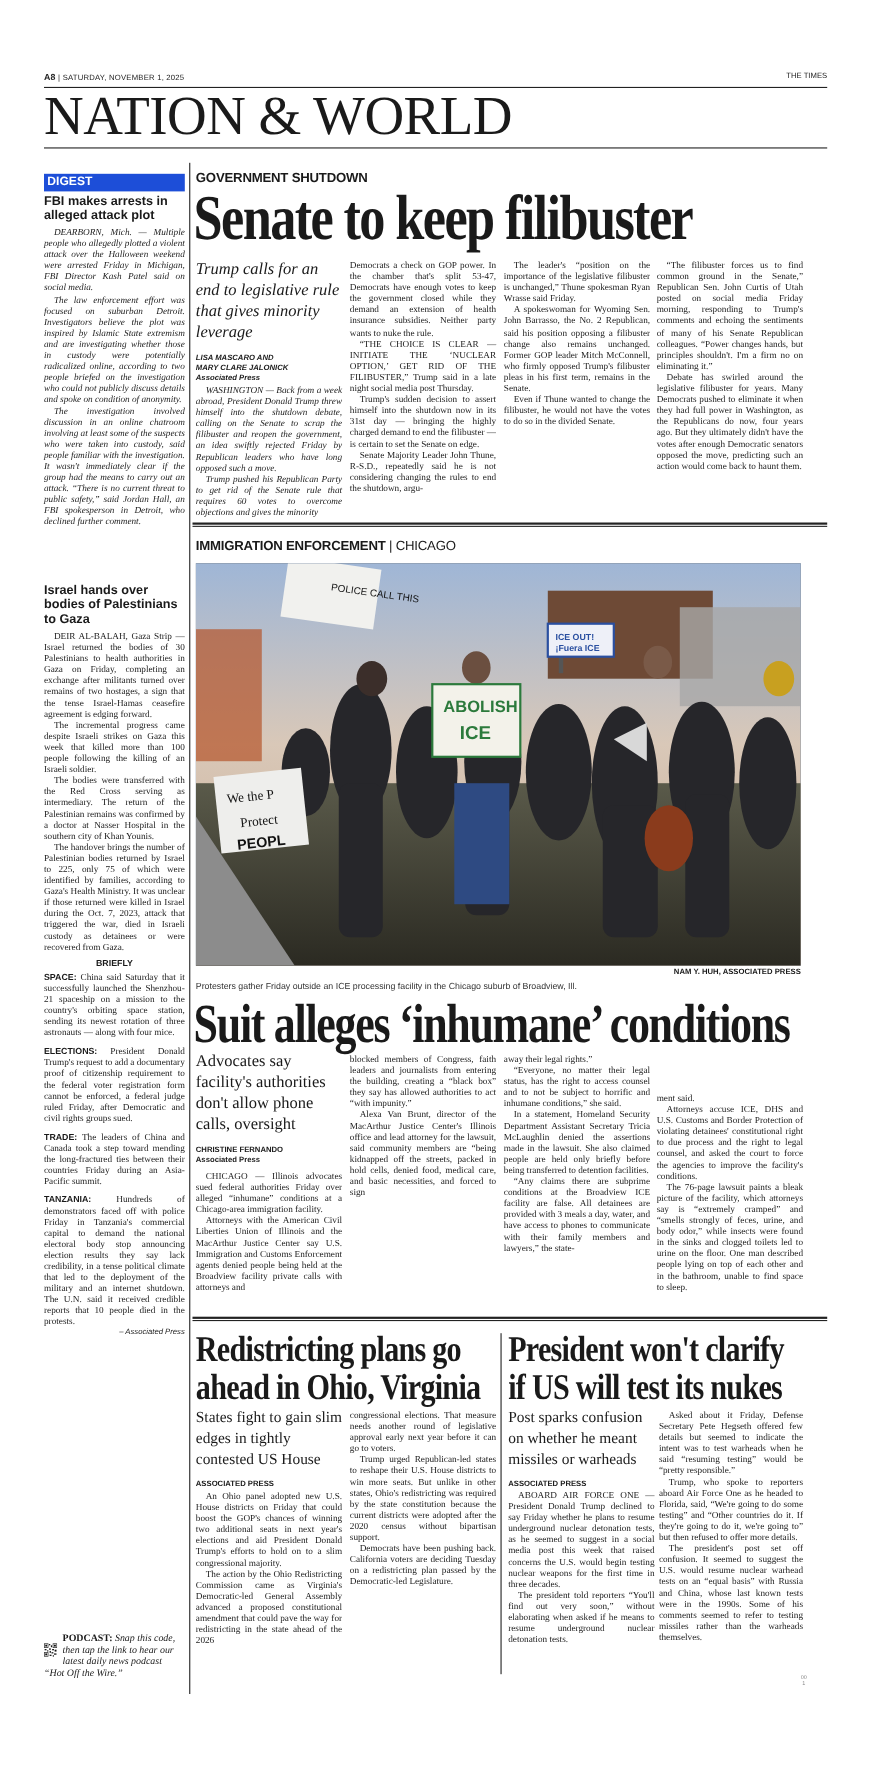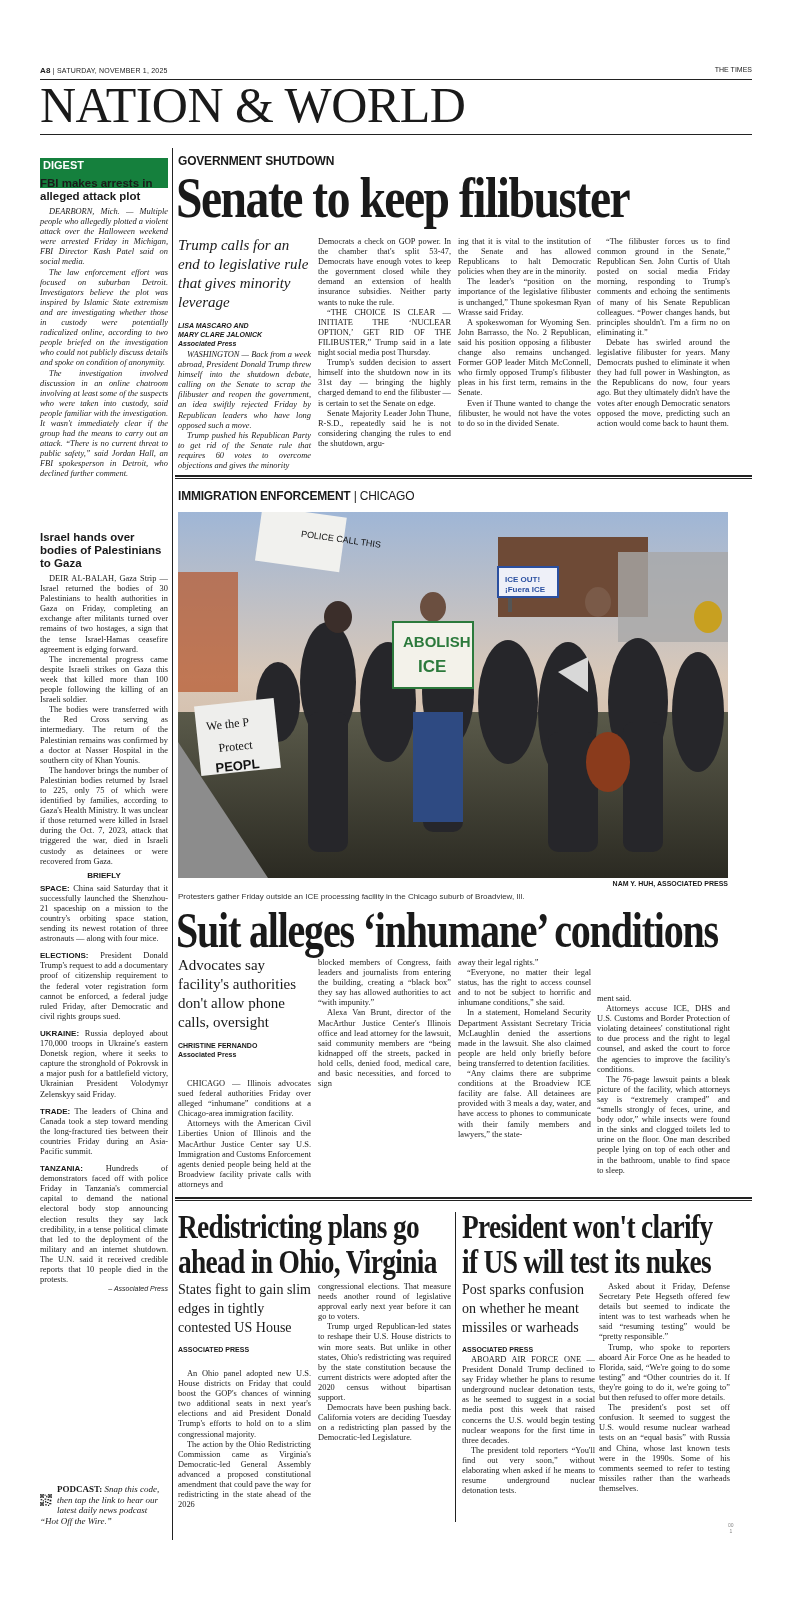--- a/index.html
+++ b/index.html
@@ -9,21 +9,21 @@
   .abs { position: absolute; }
 
   
   .folio { top: 66px; left: 40px; font-size: 7px; letter-spacing: 0.2px; color: #222; }
   .folio b { font-weight: 700; font-size: 8px; }
   .folio-right { top: 66px; right: 40px; font-size: 7px; color: #222; }
   .rule { left: 40px; width: 712px; height: 1px; background: #222; }
   .section-title { top: 79px; left: 40px; font-size: 50px; line-height: 52px; letter-spacing: -0.5px; font-weight: 400; }
 
   
-  .digest-head { top: 158px; left: 40px; width: 128px; height: 30px; background: #15803d; color: #fff; font-size: 11px; font-weight: 700; line-height: 15px; padding-left: 3px; box-sizing: border-box; }
+  .digest-head { top: 158px; left: 40px; width: 128px; height: 16px; background: #1d4ed8; color: #fff; font-size: 11px; font-weight: 700; line-height: 15px; padding-left: 3px; box-sizing: border-box; }
   .digest-col { left: 40px; width: 128px; }
   .dh { font-size: 11.5px; font-weight: 700; line-height: 13px; margin: 0; }
   .body-text { font-size: 8.4px; line-height: 10.1px; text-align: justify; margin: 0; hyphens: auto; }
   .body-text p { margin: 0; text-indent: 9px; }
   .brief p { margin: 0 0 7px 0; text-indent: 0; }
   .brief b { font-family: "Liberation Sans", "DejaVu Sans", sans-serif; font-weight: 700; font-size: 8px; }
   .briefly { font-size: 8px; font-weight: 700; text-align: center; margin: 4px 0 4px; }
   .credit-right { text-align: right; font-style: italic; font-size: 7px; font-family: "Liberation Sans", sans-serif; }
   .vrule { width: 1px; background: #222; }
 
@@ -75,21 +75,20 @@
   <div class="body-text serif" style="margin-top:4px;">
     <p>DEIR AL-BALAH, Gaza Strip — Israel returned the bodies of 30 Palestinians to health authorities in Gaza on Friday, completing an exchange after militants turned over remains of two hostages, a sign that the tense Israel-Hamas ceasefire agreement is edging forward.</p>
     <p>The incremental progress came despite Israeli strikes on Gaza this week that killed more than 100 people following the killing of an Israeli soldier.</p>
     <p>The bodies were transferred with the Red Cross serving as intermediary. The return of the Palestinian remains was confirmed by a doctor at Nasser Hospital in the southern city of Khan Younis.</p>
     <p>The handover brings the number of Palestinian bodies returned by Israel to 225, only 75 of which were identified by families, according to Gaza's Health Ministry. It was unclear if those returned were killed in Israel during the Oct. 7, 2023, attack that triggered the war, died in Israeli custody as detainees or were recovered from Gaza.</p>
   </div>
   <div class="briefly sans">BRIEFLY</div>
   <div class="body-text serif brief">
     <p><b>SPACE:</b> <span>China said Saturday that it successfully launched the Shenzhou-21 spaceship on a mission to the country's orbiting space station, sending its newest rotation of three astronauts — along with four mice.</span></p>
     <p><b>ELECTIONS:</b> <span>President Donald Trump's request to add a documentary proof of citizenship requirement to the federal voter registration form cannot be enforced, a federal judge ruled Friday, after Democratic and civil rights groups sued.</span></p>
-    <p><b>UKRAINE:</b> <span>Russia deployed about 170,000 troops in Ukraine's eastern Donetsk region, where it seeks to capture the stronghold of Pokrovsk in a major push for a battlefield victory, Ukrainian President Volodymyr Zelenskyy said Friday.</span></p>
     <p><b>TRADE:</b> <span>The leaders of China and Canada took a step toward mending the long-fractured ties between their countries Friday during an Asia-Pacific summit.</span></p>
     <p style="margin-bottom:0"><b>TANZANIA:</b> <span>Hundreds of demonstrators faced off with police Friday in Tanzania's commercial capital to demand the national electoral body stop announcing election results they say lack credibility, in a tense political climate that led to the deployment of the military and an internet shutdown. The U.N. said it received credible reports that 10 people died in the protests.</span></p>
   </div>
   <div class="credit-right">– Associated Press</div>
 </div>
 
 <div class="abs digest-col" style="top:1484px;">
   <div style="display:flex; gap:5px;">
     <svg class="qr" viewBox="0 0 21 21" width="32" height="32">
       <rect x="0" y="0" width="7" height="7" fill="#111"></rect>
@@ -139,21 +138,20 @@
     <p>Trump pushed his Republican Party to get rid of the Senate rule that requires 60 votes to overcome objections and gives the minority</p>
   </div>
 </div>
 <div class="col body-text serif" style="top:237px; left:318px; width:133px;">
   <p style="text-indent:0">Democrats a check on GOP power. In the chamber that's split 53-47, Democrats have enough votes to keep the government closed while they demand an extension of health insurance subsidies. Neither party wants to nuke the rule.</p>
   <p>“THE CHOICE IS CLEAR — INITIATE THE ‘NUCLEAR OPTION,’ GET RID OF THE FILIBUSTER,” Trump said in a late night social media post Thursday.</p>
   <p>Trump's sudden decision to assert himself into the shutdown now in its 31st day — bringing the highly charged demand to end the filibuster — is certain to set the Senate on edge.</p>
   <p>Senate Majority Leader John Thune, R-S.D., repeatedly said he is not considering changing the rules to end the shutdown, argu-</p>
 </div>
 <div class="col body-text serif" style="top:237px; left:458px; width:133px;">
-  <p style="text-indent:0">ing that it is vital to the institution of the Senate and has allowed Republicans to halt Democratic policies when they are in the minority.</p>
   <p>The leader's “position on the importance of the legislative filibuster is unchanged,” Thune spokesman Ryan Wrasse said Friday.</p>
   <p>A spokeswoman for Wyoming Sen. John Barrasso, the No. 2 Republican, said his position opposing a filibuster change also remains unchanged. Former GOP leader Mitch McConnell, who firmly opposed Trump's filibuster pleas in his first term, remains in the Senate.</p>
   <p>Even if Thune wanted to change the filibuster, he would not have the votes to do so in the divided Senate.</p>
 </div>
 <div class="col body-text serif" style="top:237px; left:597px; width:133px;">
   <p>“The filibuster forces us to find common ground in the Senate,” Republican Sen. John Curtis of Utah posted on social media Friday morning, responding to Trump's comments and echoing the sentiments of many of his Senate Republican colleagues. “Power changes hands, but principles shouldn't. I'm a firm no on eliminating it.”</p>
   <p>Debate has swirled around the legislative filibuster for years. Many Democrats pushed to eliminate it when they had full power in Washington, as the Republicans do now, four years ago. But they ultimately didn't have the votes after enough Democratic senators opposed the move, predicting such an action would come back to haunt them.</p>
 </div>
 
 <div class="abs double-rule" style="top:475px;"></div>
@@ -226,21 +224,21 @@
 <div class="abs photo-caption sans">Protesters gather Friday outside an ICE processing facility in the Chicago suburb of Broadview, Ill.</div>
 
 <div class="abs headline-l serif" style="top:904px; left:176px;">Suit alleges ‘inhumane’ conditions</div>
 
 <div class="col" style="top:956px; left:178px; width:133px;">
   <div class="deck serif">Advocates say facility's authorities don't allow phone calls, oversight</div>
   <div class="byline sans" style="margin-top:9px;">
     <span>CHRISTINE FERNANDO</span>
     <span class="org">Associated Press</span>
   </div>
-  <div class="body-text serif" style="margin-top:20px;">
+  <div class="body-text serif" style="margin-top:6px;">
     <p>CHICAGO — Illinois advocates sued federal authorities Friday over alleged “inhumane” conditions at a Chicago-area immigration facility.</p>
     <p>Attorneys with the American Civil Liberties Union of Illinois and the MacArthur Justice Center say U.S. Immigration and Customs Enforcement agents denied people being held at the Broadview facility private calls with attorneys and</p>
   </div>
 </div>
 <div class="col body-text serif" style="top:958px; left:318px; width:133px;">
   <p style="text-indent:0">blocked members of Congress, faith leaders and journalists from entering the building, creating a “black box” they say has allowed authorities to act “with impunity.”</p>
   <p>Alexa Van Brunt, director of the MacArthur Justice Center's Illinois office and lead attorney for the lawsuit, said community members are “being kidnapped off the streets, packed in hold cells, denied food, medical care, and basic necessities, and forced to sign</p>
 </div>
 <div class="col body-text serif" style="top:958px; left:458px; width:133px;">
   <p style="text-indent:0">away their legal rights.”</p>
@@ -256,21 +254,21 @@
 
 <div class="abs double-rule" style="top:1197px;"></div>
 
 <div class="abs serif" style="top:1210px; left:178px;">
   <div class="headline-m">Redistricting plans go</div>
   <div class="headline-m">ahead in Ohio, Virginia</div>
 </div>
 <div class="col" style="top:1280px; left:178px; width:133px;">
   <div class="deck serif" style="font-size:14px; line-height:19px;">States fight to gain slim edges in tightly contested US House</div>
   <div class="byline sans" style="margin-top:8px;">ASSOCIATED PRESS</div>
-  <div class="body-text serif" style="margin-top:15px;">
+  <div class="body-text serif" style="margin-top:2px;">
     <p>An Ohio panel adopted new U.S. House districts on Friday that could boost the GOP's chances of winning two additional seats in next year's elections and aid President Donald Trump's efforts to hold on to a slim congressional majority.</p>
     <p>The action by the Ohio Redistricting Commission came as Virginia's Democratic-led General Assembly advanced a proposed constitutional amendment that could pave the way for redistricting in the state ahead of the 2026</p>
   </div>
 </div>
 <div class="col body-text serif" style="top:1282px; left:318px; width:133px;">
   <p style="text-indent:0">congressional elections. That measure needs another round of legislative approval early next year before it can go to voters.</p>
   <p>Trump urged Republican-led states to reshape their U.S. House districts to win more seats. But unlike in other states, Ohio's redistricting was required by the state constitution because the current districts were adopted after the 2020 census without bipartisan support.</p>
   <p>Democrats have been pushing back. California voters are deciding Tuesday on a redistricting plan passed by the Democratic-led Legislature.</p>
 </div>
 

